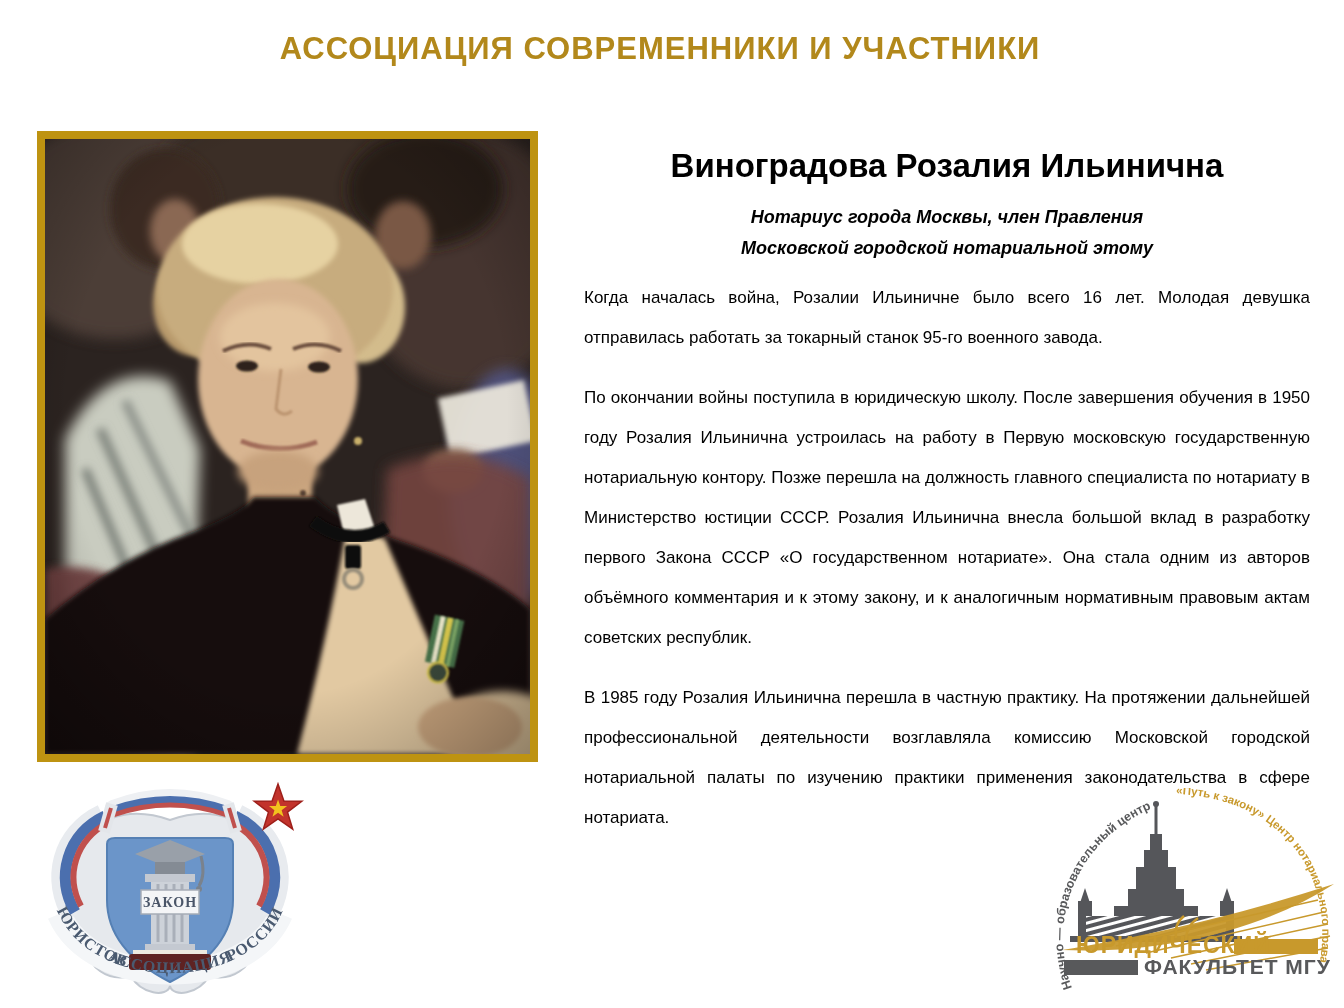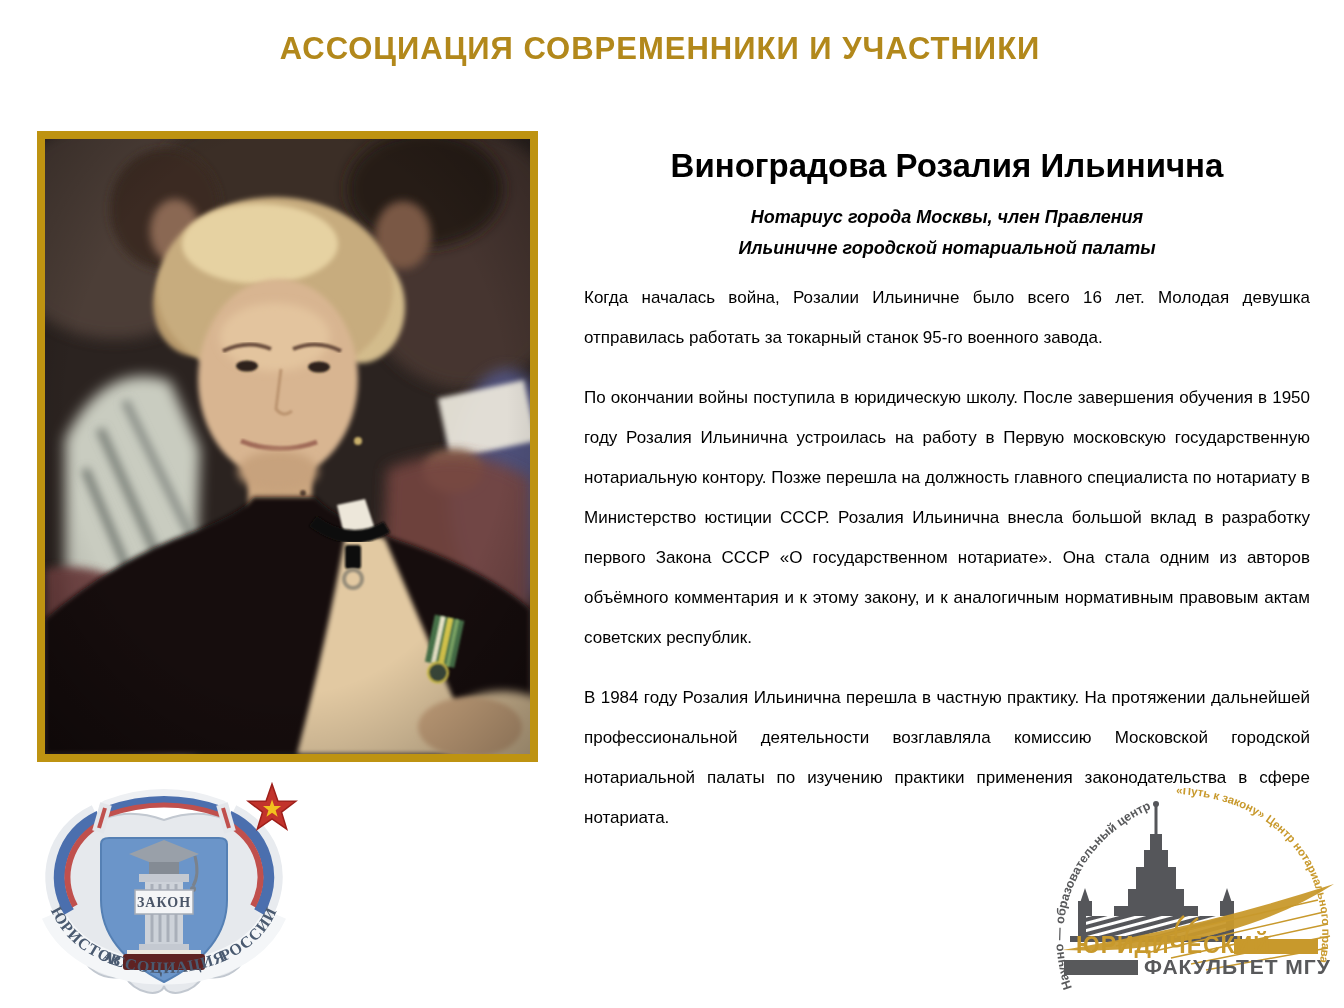--- a/index.html
+++ b/index.html
@@ -12,21 +12,21 @@
   .photo-frame{position:absolute;left:37px;top:131px;width:501px;height:631px;
                border:8px solid #BE9311;box-sizing:border-box;background:#2B2320;}
   .photo-frame svg{display:block;width:485px;height:615px;}
   
   .bio{position:absolute;left:584px;top:146px;width:726px;}
   .person-name{margin:0;font-size:33px;line-height:40px;font-weight:bold;text-align:center;}
   .person-role{margin:16px 0 14px 0;font-size:18px;line-height:31px;font-weight:bold;
                font-style:italic;text-align:center;}
   .bio p{margin:0 0 20px 0;font-size:17px;line-height:40px;text-align:justify;}
   
-  .logo-alrf{position:absolute;left:39px;top:782px;width:270px;height:226px;}
+  .logo-alrf{position:absolute;left:45px;top:782px;width:270px;height:226px;}
   .logo-msu{position:absolute;left:1056px;top:788px;width:288px;height:215px;}
   .logo-alrf svg,.logo-msu svg{display:block;width:100%;height:100%;}
   .alrf-arc{font-family:"Liberation Serif",serif;font-weight:bold;font-size:16px;
             fill:#4A5A70;letter-spacing:1px;}
   .plaque-text{font-family:"Liberation Serif",serif;font-weight:bold;font-size:14px;
                fill:#4A5568;letter-spacing:1px;}
   .msu-arc-gray{font-weight:bold;font-size:12.5px;fill:#58595B;}
   .msu-arc-gold{font-weight:bold;font-size:11.5px;fill:#C8992C;}
   .msu-gold-label{font-weight:bold;font-size:23px;fill:#C8992C;letter-spacing:1px;}
   .msu-gray-label{font-weight:bold;font-size:21px;fill:#58595B;letter-spacing:1px;}
@@ -119,25 +119,25 @@
         </g>
       </g>
       <rect x="0" y="0" width="485" height="615" fill="url(#vig)"></rect>
     </svg>
   </div>
 
   <main class="bio">
     <h2 class="person-name">Виноградова Розалия Ильинична</h2>
     <div class="person-role">
       <div>Нотариус города Москвы, член Правления</div>
-      <div>Ильиничне городской нотариальной палаты</div>
+      <div>Московской городской нотариальной этому</div>
     </div>
     <p>Когда началась война, Розалии Ильиничне было всего 16 лет. Молодая девушка отправилась работать за токарный станок 95-го военного завода.</p>
     <p>По окончании войны поступила в юридическую школу. После завершения обучения в 1950 году Розалия Ильинична устроилась на работу в Первую московскую государственную нотариальную контору. Позже перешла на должность главного специалиста по нотариату в Министерство юстиции СССР. Розалия Ильинична внесла большой вклад в разработку первого Закона СССР «О государственном нотариате». Она стала одним из авторов объёмного комментария и к этому закону, и к аналогичным нормативным правовым актам советских республик.</p>
-    <p>В 1984 году Розалия Ильинична перешла в частную практику. На протяжении дальнейшей профессиональной деятельности возглавляла комиссию Московской городской нотариальной палаты по изучению практики применения законодательства в сфере нотариата.</p>
+    <p>В 1985 году Розалия Ильинична перешла в частную практику. На протяжении дальнейшей профессиональной деятельности возглавляла комиссию Московской городской нотариальной палаты по изучению практики применения законодательства в сфере нотариата.</p>
   </main>
 
   <div class="logo-alrf">
     <svg viewBox="0 0 270 226">
       <defs>
         <path id="alrfArc" d="M 12,128 C 45,212 205,212 238,128" fill="none"></path>
       </defs>
 
       <g>
         <path d="M125,38 C80,22 40,40 36,70 C12,78 8,112 30,122 C14,136 22,158 44,162 C40,186 64,200 86,194

